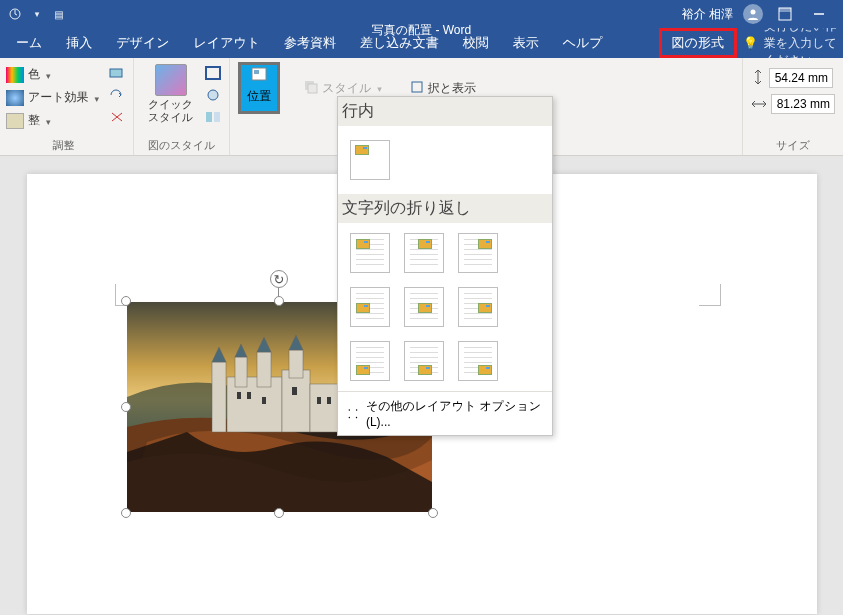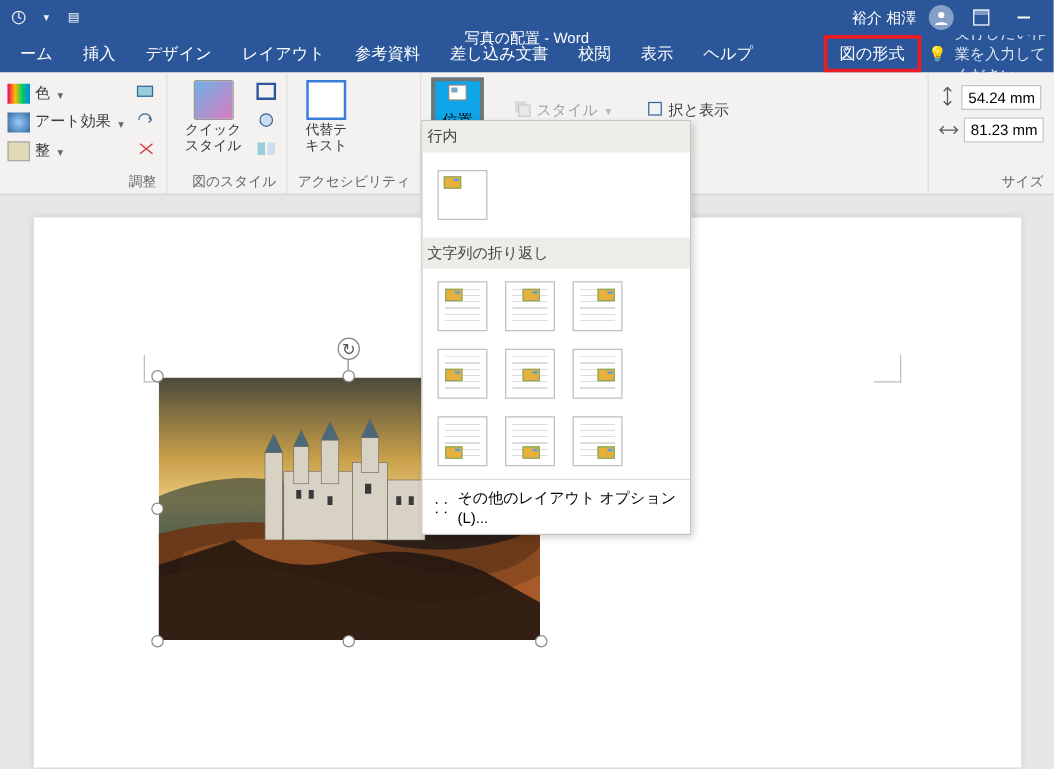--- a/index.html
+++ b/index.html
@@ -14,37 +14,37 @@
 .win-btn { width: 24px; height: 24px; display: inline-flex; align-items: center; justify-content: center; }
 
 .tabs { height: 30px; background: #2b579a; display: flex; align-items: center; color: #fff; font-size: 13px; padding-left: 4px; }
 .tab { padding: 6px 12px; white-space: nowrap; cursor: pointer; }
 .tab.active { border: 3px solid #ec1c24; padding: 3px 10px; margin-left: 44px; }
 .tellme { display: flex; align-items: center; gap: 6px; margin-left: 6px; font-size: 12px; color: #dfe6f2; }
 
 .ribbon { height: 98px; background: #f3f2f1; border-bottom: 1px solid #d4d0cb; display: flex; position: relative; }
 .group { border-right: 1px solid #e1ded9; padding: 4px 8px 2px; display: flex; flex-direction: column; }
 .group-body { flex: 1; display: flex; align-items: flex-start; gap: 6px; }
-.group-label { text-align: right; font-size: 11px; color: #666; padding-top: 2px; }
+.group-label { text-align: center; font-size: 11px; color: #666; padding-top: 2px; }
 .rbtn { font-size: 12px; color: #3b3a39; display: flex; align-items: center; gap: 4px; padding: 2px 4px; cursor: pointer; }
 .rbtn .caret::after { content: "▾"; font-size: 9px; color: #666; margin-left: 2px; }
 .stack { display: flex; flex-direction: column; gap: 2px; }
 .big-btn { display: flex; flex-direction: column; align-items: center; justify-content: center; font-size: 11px; color: #3b3a39; gap: 2px; padding: 2px 6px; cursor: pointer; }
 .ico { width: 18px; height: 16px; display: inline-block; }
 .ico-lg { width: 32px; height: 32px; }
 .ico-style { background: linear-gradient(135deg,#6fb1e6,#d87bbf); border: 1px solid #999; border-radius: 2px; }
 .ico-alt { border: 2px solid #3b7dd8; background: #fff; position: relative; }
 .ico-trim { border: 1px dashed #444; background: #fff; position: relative; }
 .sz-row { display: flex; align-items: flex-end; gap: 4px; font-size: 12px; }
 .sz-input { width: 64px; height: 20px; border: 1px solid #c8c6c4; background: #fff; font-size: 12px; padding: 0 4px; text-align: right; }
 
 .pos-btn { border: 3px solid #737373; padding: 2px 6px; display: inline-flex; align-items: center; gap: 4px; background: #0ea5e9; font-size: 12px; cursor: pointer; flex-direction: column; }
 
 .menu { position: absolute; top: 96px; left: 337px; width: 216px; background: #fff; border: 1px solid #c8c6c4; box-shadow: 2px 2px 6px rgba(0,0,0,.2); z-index: 50; }
-.menu-hdr { background: #eeece7; padding: 4px 4px; font-size: 12px; color: #444; }
+.menu-hdr { background: #eeece7; padding: 4px 4px; font-size: 16px; color: #444; }
 .menu-grid { display: flex; flex-wrap: wrap; gap: 14px; padding: 10px 12px; }
 .menu-grid.single { padding: 14px 12px; }
 .thumb { width: 40px; height: 40px; border: 1px solid #bfbfbf; background: #fff; position: relative; cursor: pointer; }
 .thumb .img { position: absolute; width: 14px; height: 10px; background: #e6b03a; border: 1px solid #8a6; }
 .thumb .img::after { content: ""; position: absolute; right: 1px; top: 1px; width: 4px; height: 2px; background: #5aa0e0; }
 .thumb.lines::before { content: ""; position: absolute; inset: 5px 5px 5px 5px; background: repeating-linear-gradient(#dcdcdc 0 1px, transparent 1px 5px); }
 .menu-more { border-top: 1px solid #e1ded9; padding: 6px 10px; font-size: 12px; display: flex; align-items: center; gap: 8px; cursor: pointer; }
 
 .doc-area { position: absolute; top: 156px; left: 0; right: 0; bottom: 0; background: #e6e6e6; display: flex; justify-content: center; padding-top: 18px; }
 .page { width: 790px; height: 440px; background: #fff; box-shadow: 0 0 6px rgba(0,0,0,.15); position: relative; }
@@ -170,30 +170,20 @@
             </svg></span>
         <span><svg width="16" height="14">
               <rect x="1" y="2" width="6" height="10" fill="#9cd"></rect>
               <rect x="9" y="2" width="6" height="10" fill="#cde"></rect>
             </svg></span>
       </div>
     </div>
     <div class="group-label">図のスタイル</div>
   </div>
 
-  <div class="group">
-    <div class="group-body">
-      <div class="big-btn">
-        <span class="ico ico-lg ico-alt"></span>
-        <span style="white-space:pre;text-align:center;line-height:1.2">代替テ
-キスト</span>
-      </div>
-    </div>
-    <div class="group-label">アクセシビリティ</div>
-  </div>
 
   <div class="group" style="flex:1;min-width:300px">
     <div class="group-body" style="flex-direction:column;gap:4px">
       <div style="display:flex;gap:20px;align-items:center">
         <div class="pos-btn">
           <span><svg width="16" height="14">
                 <rect x="1" y="1" width="14" height="12" fill="#fff" stroke="#888"></rect>
                 <rect x="3" y="3" width="5" height="4" fill="#7ac"></rect>
               </svg></span>
           <span>位置</span>

